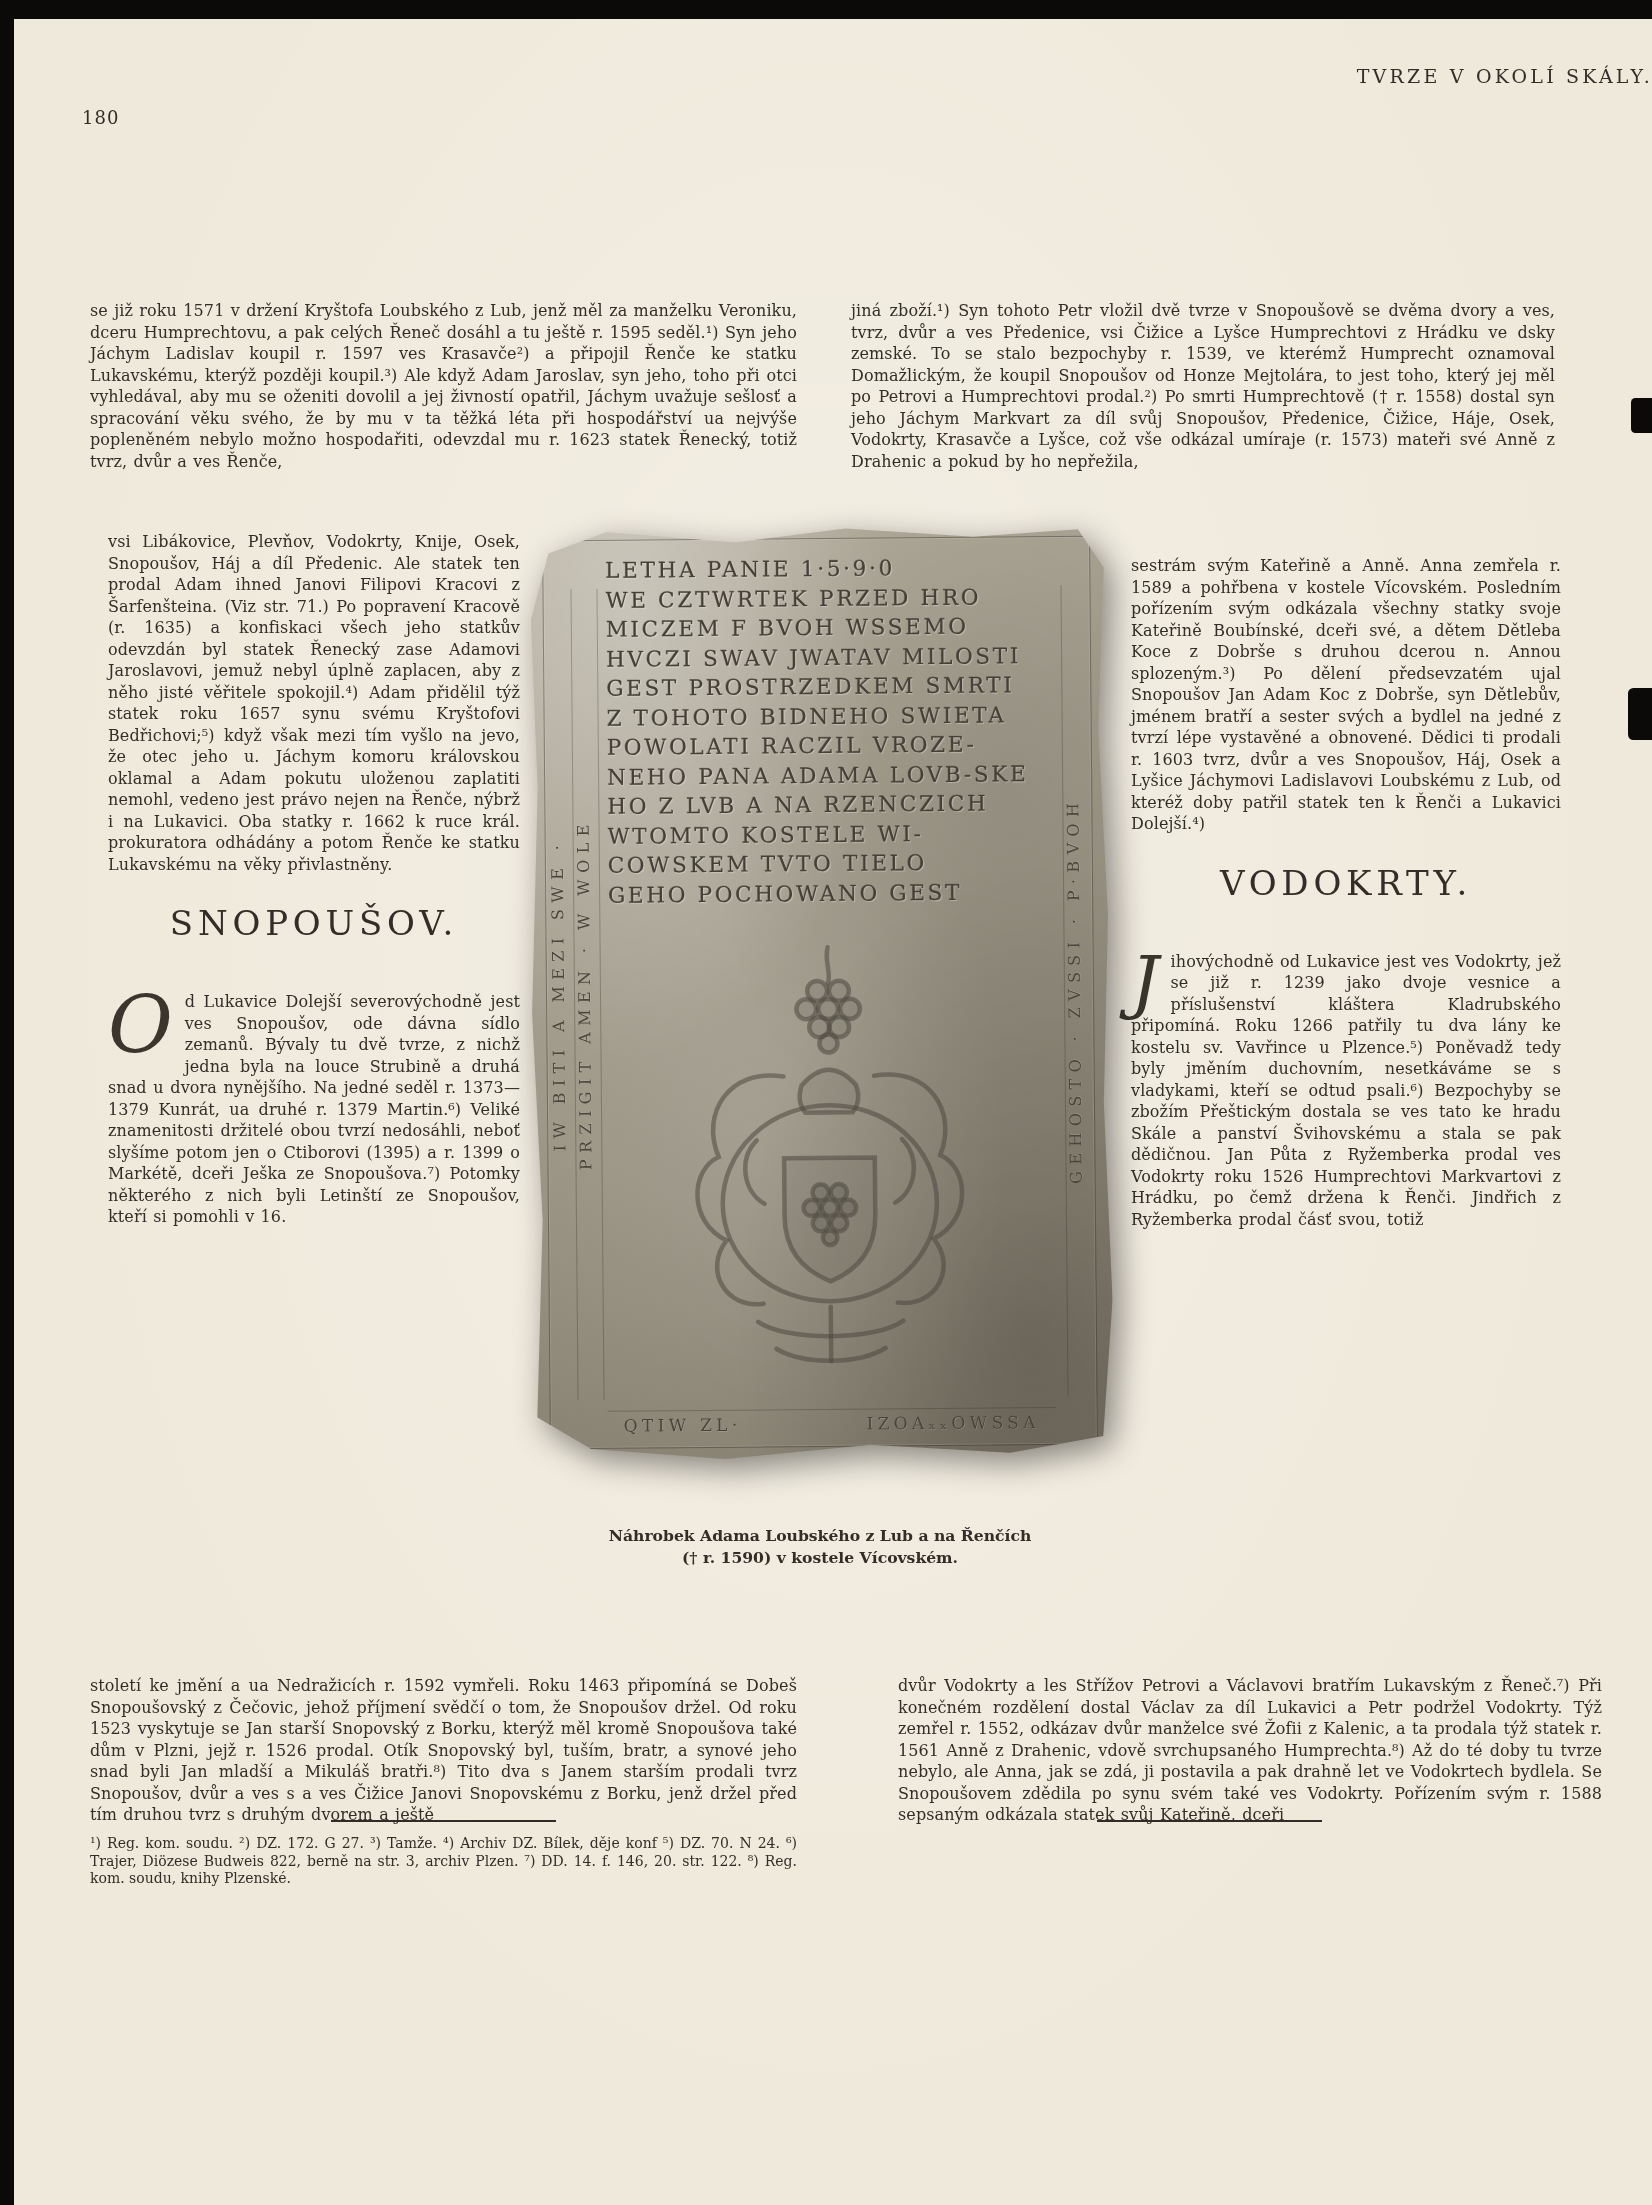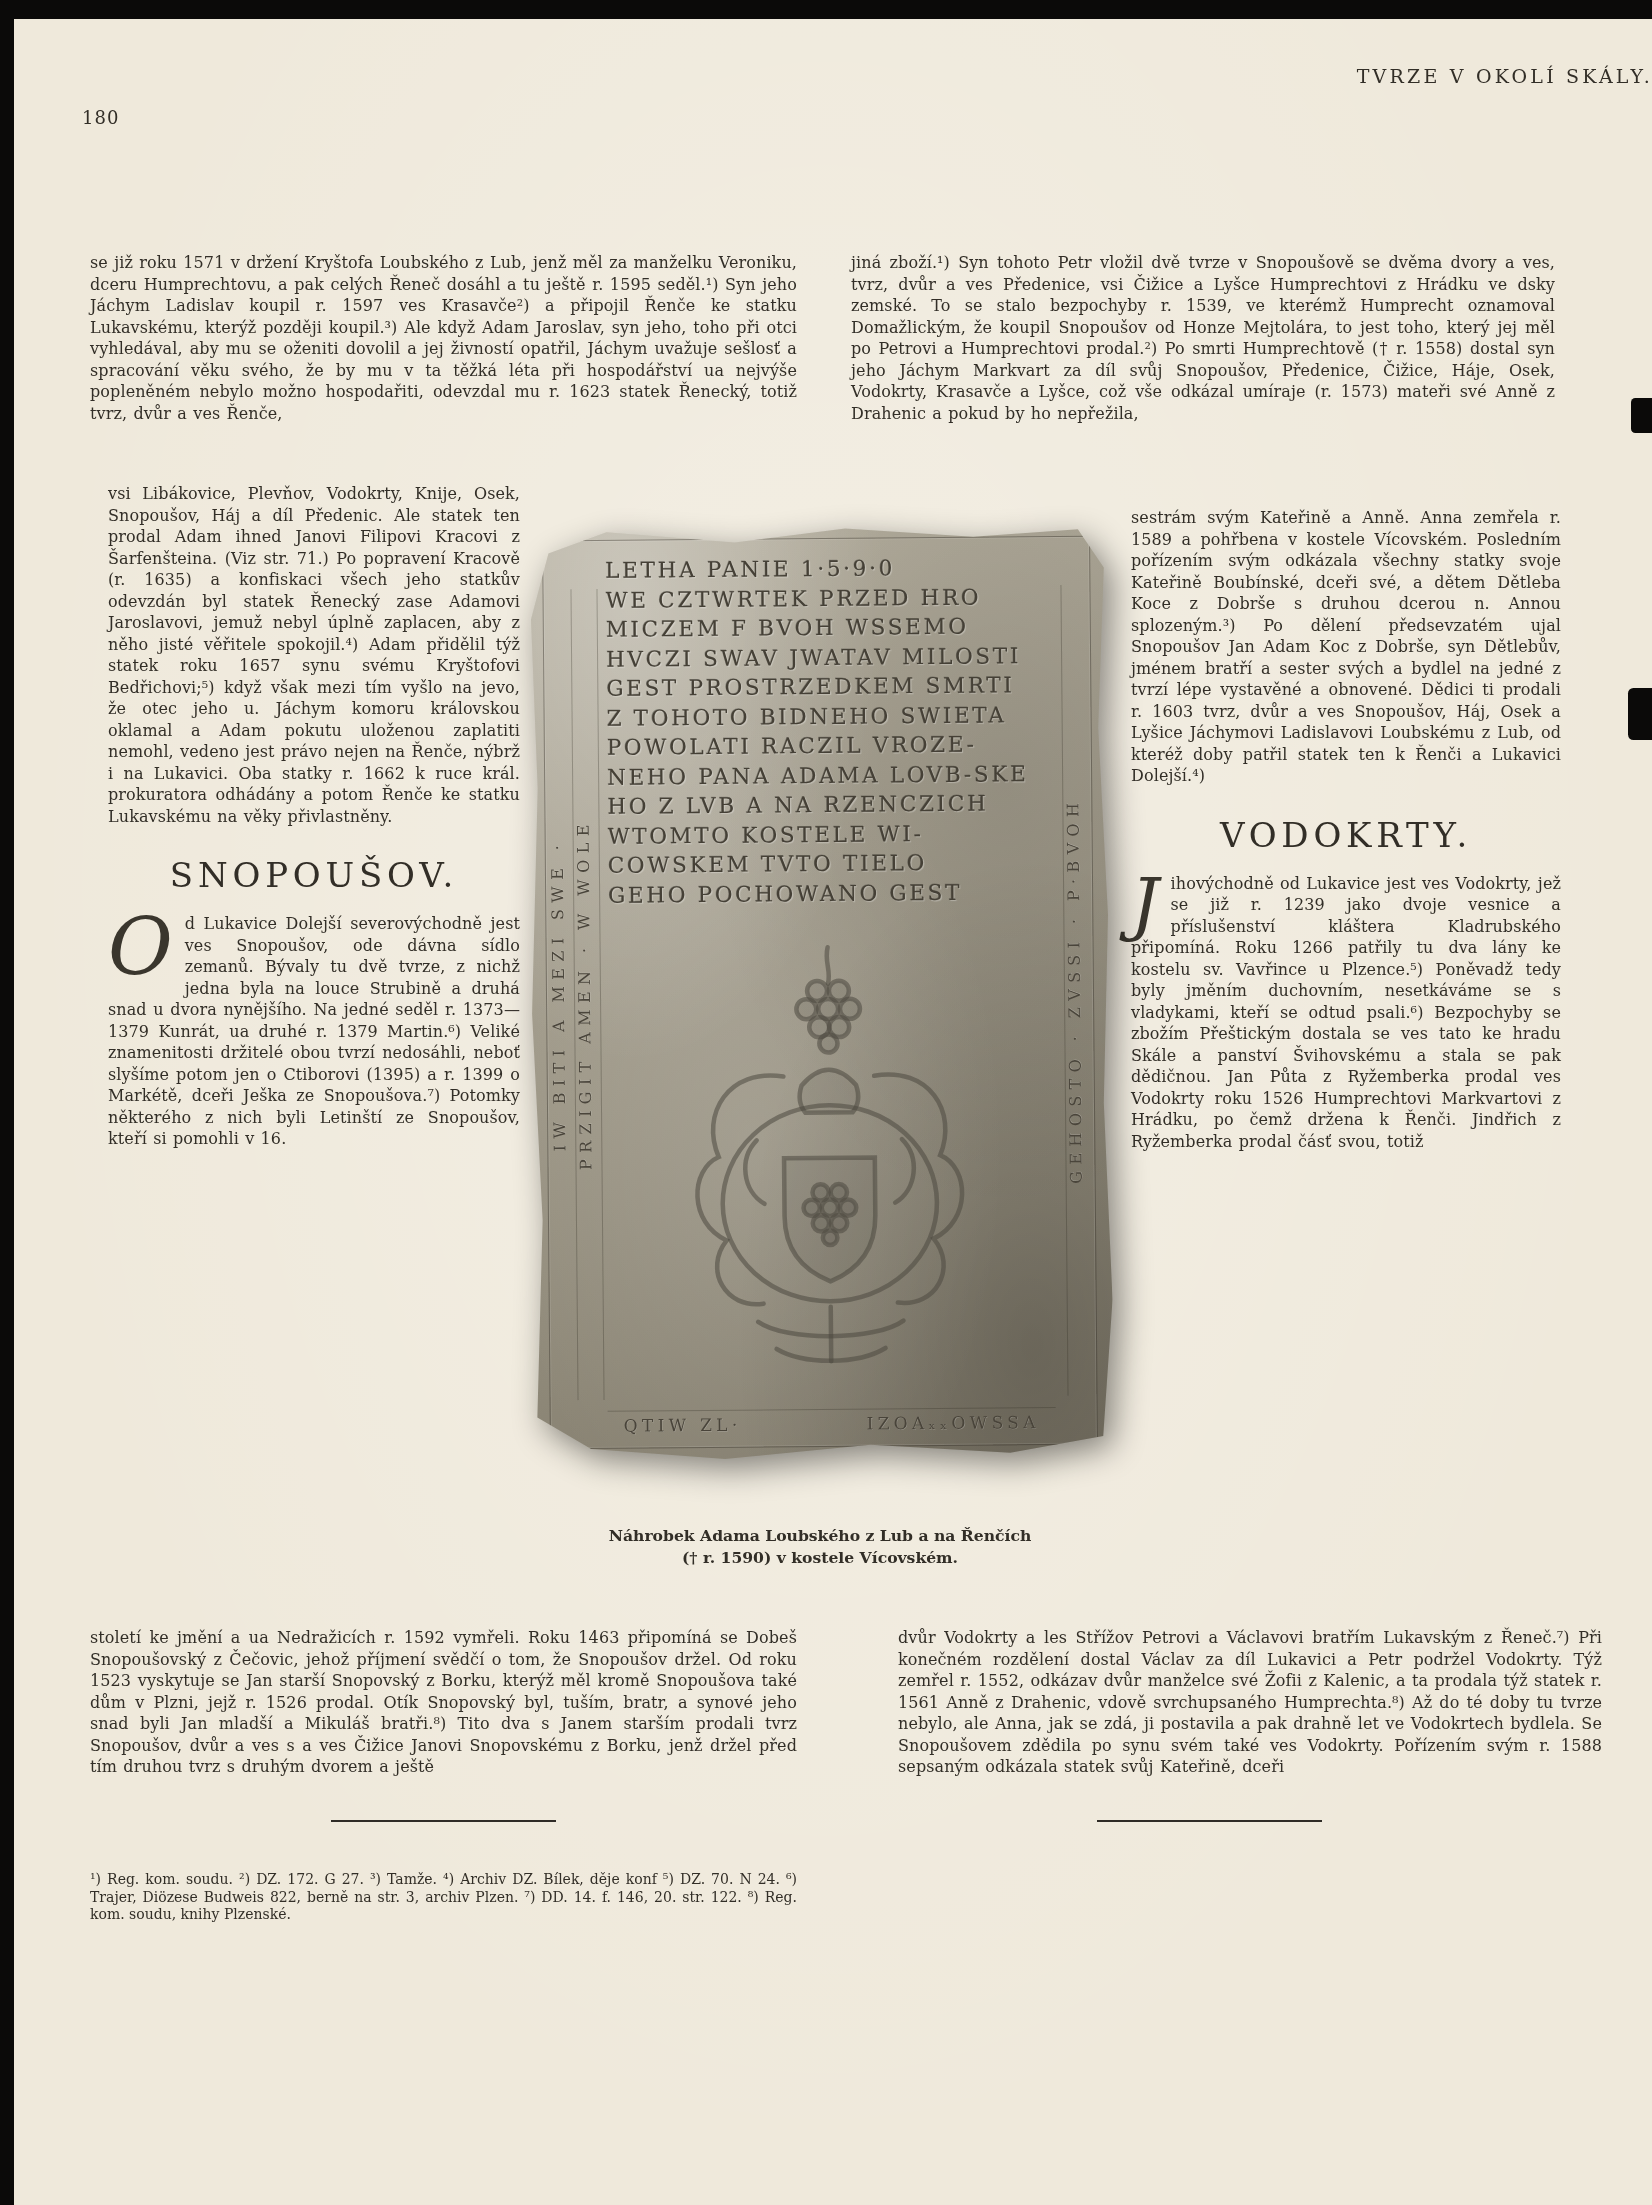--- a/index.html
+++ b/index.html
@@ -20,42 +20,42 @@
   .mark-right-2 { position:absolute; left:1628px; top:688px; width:25px; height:52px; background:#0b0a09; border-radius:5.4px 0 0 5.4px; }
 
   .page-number { position:absolute; left:82px; top:67px; font-size:18px; letter-spacing:1.1px;margin-top:40px; }
   .running-head {
     position:absolute; left:0; top:65px; width:1653px; text-align:right;
     font-size:19px; letter-spacing:3.2px;
   }
 
   .body-text {
     font-size:16px; line-height:21.5px; text-align:justify;
-    word-spacing:1.1px; letter-spacing:0.1px;
+    word-spacing:1.1px; letter-spacing:0.1px;margin-top:48px;
   }
   .col-wide-left    { position:absolute; left:90px;  top:252px;  width:707px; }
   .col-wide-right   { position:absolute; left:851px; top:252px;  width:704px; }
   .col-narrow-left  { position:absolute; left:108px;  top:483px;  width:412px; }
   .col-narrow-right { position:absolute; left:1131px; top:507px;  width:430px; }
   .col-bottom-left  { position:absolute; left:90px;  top:1627px; width:707px; }
   .col-bottom-right { position:absolute; left:898px; top:1627px; width:704px; }
 
   .section-heading {
     text-align:center; font-size:34px; letter-spacing:4.8px; font-weight:500;
     margin:28px 0 18px 0;
   }
   .drop-cap {
     float:left; font-size:79px; line-height:63px; font-style:italic;
     padding:3.2px 11.8px 0 0; color:#3a362d;
   }
   .drop-cap.small { font-size:69px; line-height:56px; }
 
   .fn-rule-left  { position:absolute; left:331px;  top:1820px; width:225px; height:1.6px; background:#2f2b26; }
   .fn-rule-right { position:absolute; left:1097px; top:1820px; width:225px; height:1.6px; background:#2f2b26; }
-  .footnotes { font-size:14px; line-height:17.7px; text-align:justify;margin-top:36px; }
+  .footnotes { font-size:14px; line-height:17.7px; text-align:justify; }
   .fn-left  { position:absolute; left:90px;  top:1835px; width:707px; }
   .fn-right { position:absolute; left:857px; top:1835px; width:704px; }
 
   
   .figure-wrap { position:absolute; left:529px; top:523px; width:582px; height:939px;
                  filter:drop-shadow(8.6px 10.7px 16px rgba(0,0,0,.45)); }
   .stone {
     position:absolute; inset:0; transform:rotate(-0.5deg);
     background:
       radial-gradient(ellipse at 18% 8%,  rgba(255,255,255,.30), transparent 38%),

